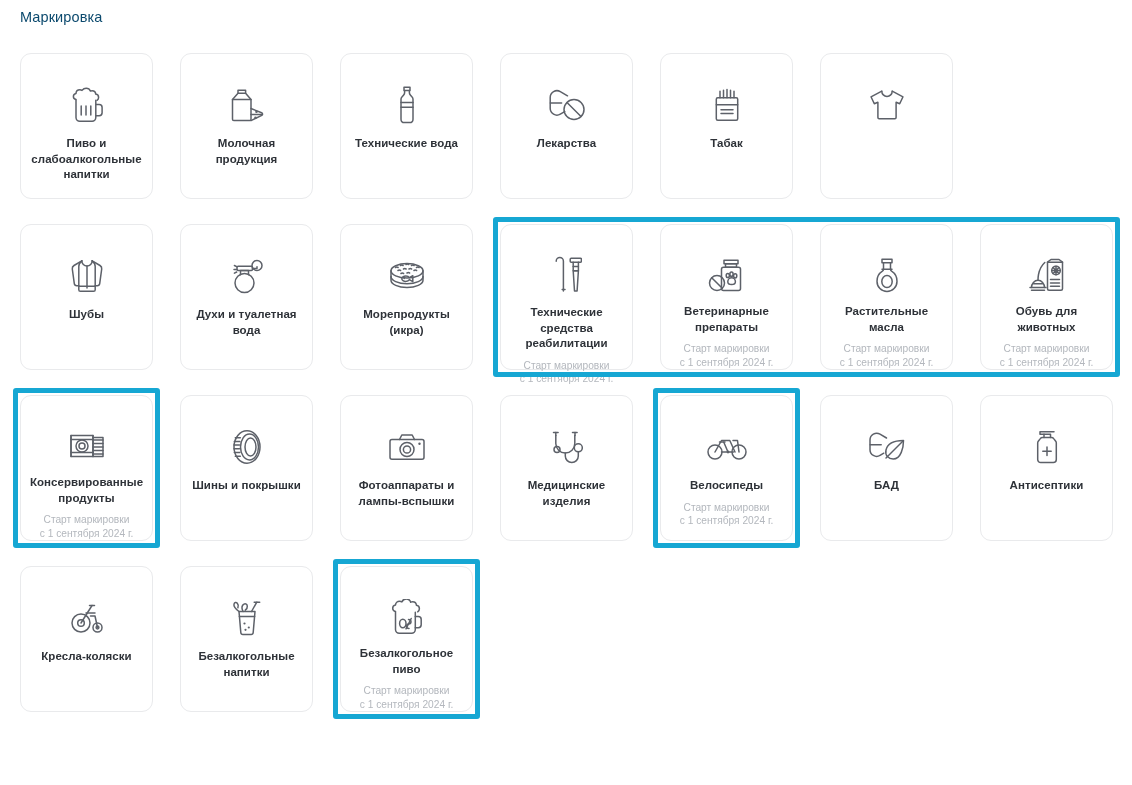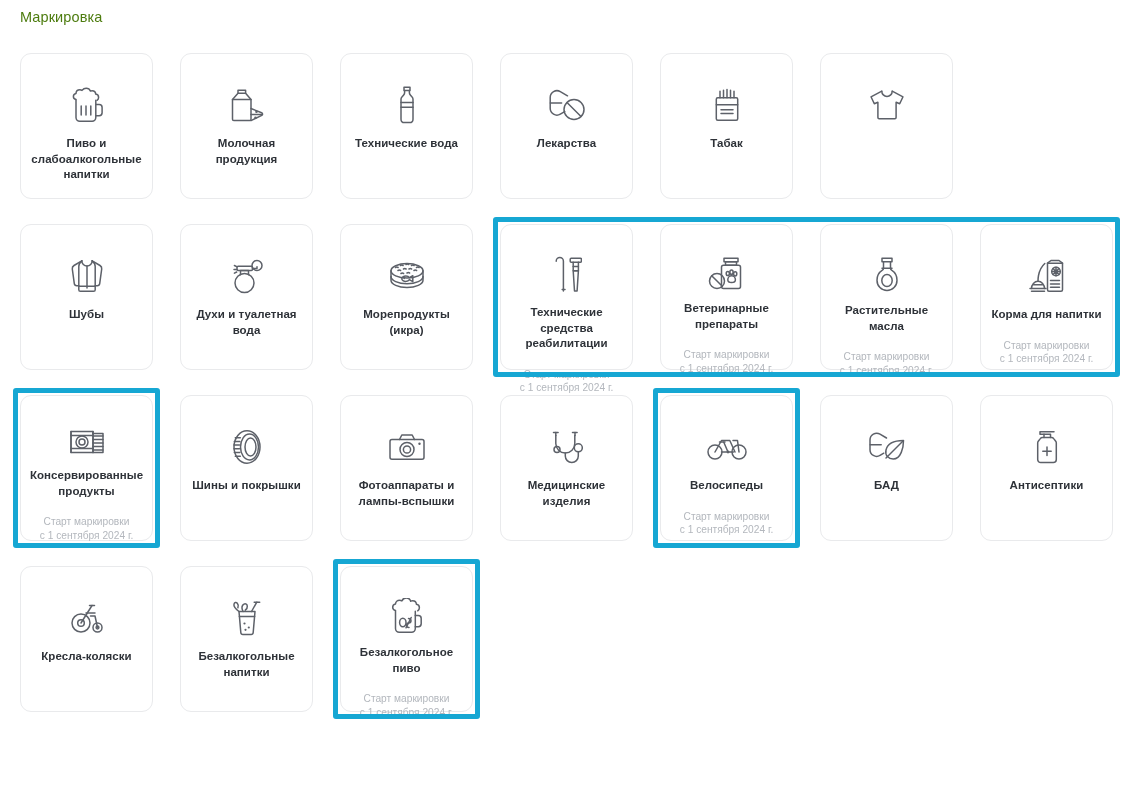--- a/index.html
+++ b/index.html
@@ -11,21 +11,21 @@
     color:#3c4043;
     overflow:hidden;
   }
   .page{position:relative;width:1132px;height:785px;}
 
   .page-title{
     position:absolute;
     left:20px; top:9px;
     font-size:14.5px;
     font-weight:400;
-    color:#4d7c0f;
+    color:#0c4a6e;
     letter-spacing:0.1px;
   }
 
   .grid{
     position:absolute;
     left:20px; top:53px;
     width:1094px;
     display:flex;
     flex-direction:column;
     gap:25px;
@@ -66,21 +66,21 @@
   .card .label{
     font-size:11.5px;
     line-height:15.5px;
     font-weight:700;
     color:#2e3238;
     text-align:center;
     width:116px;
     letter-spacing:0.05px;
   }
   .card .sub{
-    margin-top:16px;
+    margin-top:7px;
     font-size:10.2px;
     line-height:13.5px;
     font-weight:400;
     color:#b3b7bd;
     text-align:center;
     width:116px;
     white-space:pre-line;
   }
 
   
@@ -260,21 +260,21 @@
     <path d="M19.5 4.2 23 1.5h8l3.5 2.7"></path>
     <path d="M22.5 21.5h9M22.5 25h9M22.5 28.3h9"></path>
     <circle cx="28" cy="12.5" r="4.3"></circle>
     <path d="M28 8.2v8.6M23.7 12.5h8.6M25 9.5l6 6M31 9.5l-6 6"></path>
     <path d="M16.8 4.5C14 7 11.5 11.2 10.5 16.5c-.4 2.2-.5 4-.5 5.5"></path>
     <path d="M3.5 29.5c0-4 2.9-7.2 6.5-7.2s6.5 3.2 6.5 7.2"></path>
     <path d="M2 29.5h16M3.5 32.3h13"></path>
     <path d="M5.5 25.8h9"></path>
   </svg>
           </span>
-          <div class="label">Корма для напитки</div>
+          <div class="label">Обувь для животных</div>
           <div class="sub">Старт маркировки
 с 1 сентября 2024 г.</div>
         </div>
       </div>
       <div class="row">
         <div class="card">
           <span class="icon">
             <svg width="38" height="30" viewBox="0 0 38 30" fill="none" stroke="currentColor" stroke-width="1.5" stroke-linecap="round" stroke-linejoin="round">
     <path d="M3 4.5h22v21H3z"></path>
     <path d="M3 4.5v21M25 4.5v21"></path>

